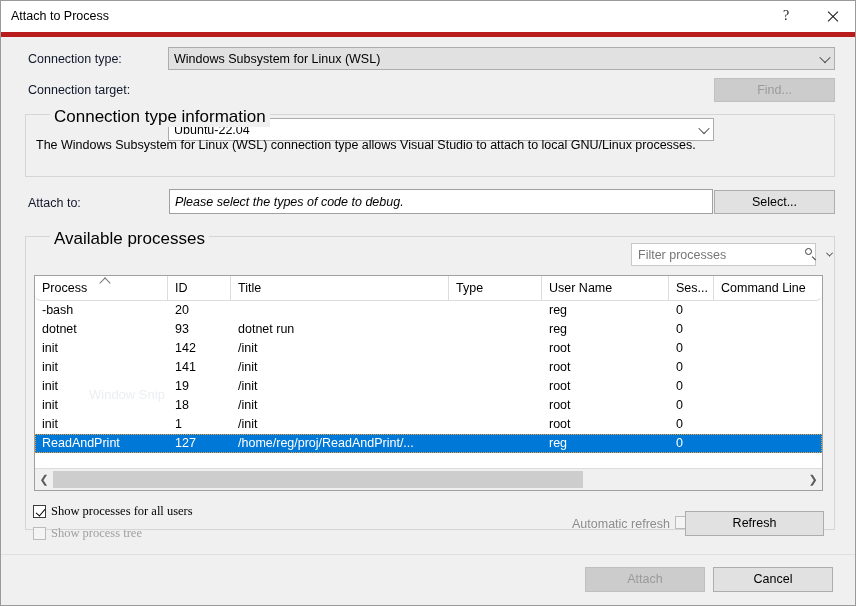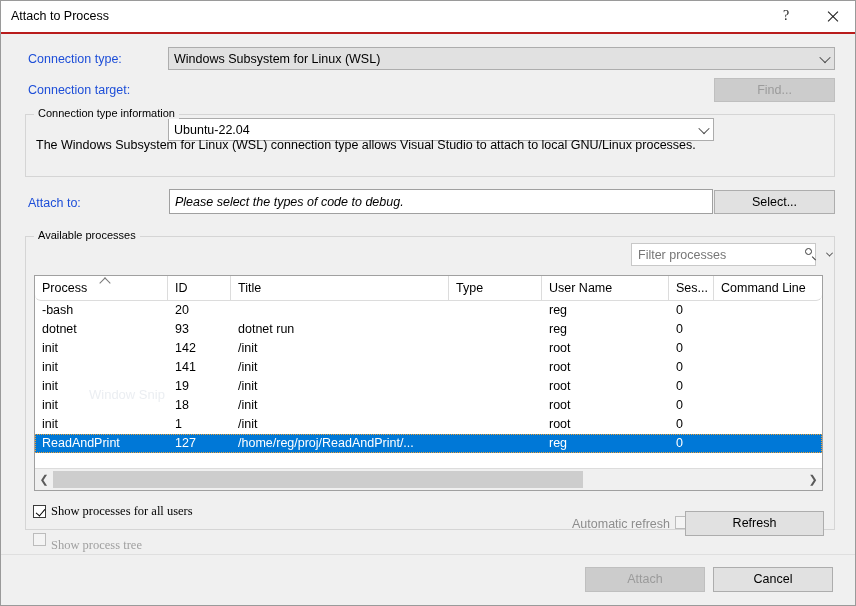--- a/index.html
+++ b/index.html
@@ -26,21 +26,21 @@
     overflow: hidden;
   }
 
   
   #titlebar {
     position: absolute;
     left: 0; top: 0;
     width: 854px;
     height: 31px;
     background: #ffffff;
-    border-bottom: 2px solid #b91c1c;
+    border-bottom: 5px solid #b91c1c;
     text-align: right;
   }
   #title-text {
     position: absolute;
     left: 10px;
     top: 8px;
     font-size: 12.5px;
     color: #000;
     white-space: nowrap;
   }
@@ -73,21 +73,21 @@
     width: 14px; height: 1px;
     background: #1a1a1a;
   }
   .glyph-close::before { transform: rotate(45deg); }
   .glyph-close::after  { transform: rotate(-45deg); }
 
   
   .lbl {
     position: absolute;
     font-size: 12.5px;
-    color: #1d4ed8;
+    color: #0f172a;
     white-space: nowrap;
   }
   .lbl.disabled { color: #8d8d8d; }
 
   
   .combo {
     position: absolute;
     box-sizing: border-box;
     height: 23px;
     border: 1px solid #acacac;
@@ -144,24 +144,24 @@
 
   
   .group {
     position: absolute;
     box-sizing: border-box;
     border: 1px solid #d5d5d5;
   }
   .group-title {
     position: absolute;
     top: -8px;
-    left: 8px;
+    left: 24px;
     background: #f0f0f0;
     padding: 0 4px;
-    font-size: 11px;
+    font-size: 17px;
     color: #000;
     white-space: nowrap;
   }
 
   
   .textfield {
     position: absolute;
     box-sizing: border-box;
     border: 1px solid #a0a0a0;
     background: #ffffff;
@@ -369,21 +369,21 @@
     border-bottom: 1.8px solid #000;
     transform: rotate(40deg);
   }
   .cbtext {
     margin-left: 5px;
     font-size: 12.5px;
     color: #000;
     white-space: nowrap;
     font-family: Liberation Serif, serif;
   }
-  .cbtext.disabled { color: #a0a0a0; margin-top: 12px; }
+  .cbtext.disabled { color: #a0a0a0; }
 
   
   #watermark {
     position: absolute;
     left: 88px; top: 386px;
     font-size: 13px;
     color: #ebeef2;
     white-space: nowrap;
     pointer-events: none;
     font-family: "Liberation Sans", sans-serif;

